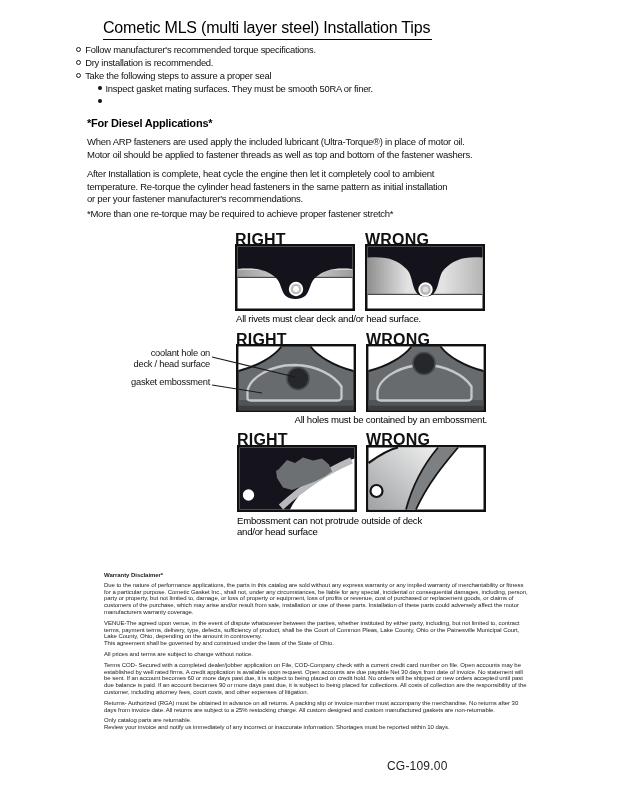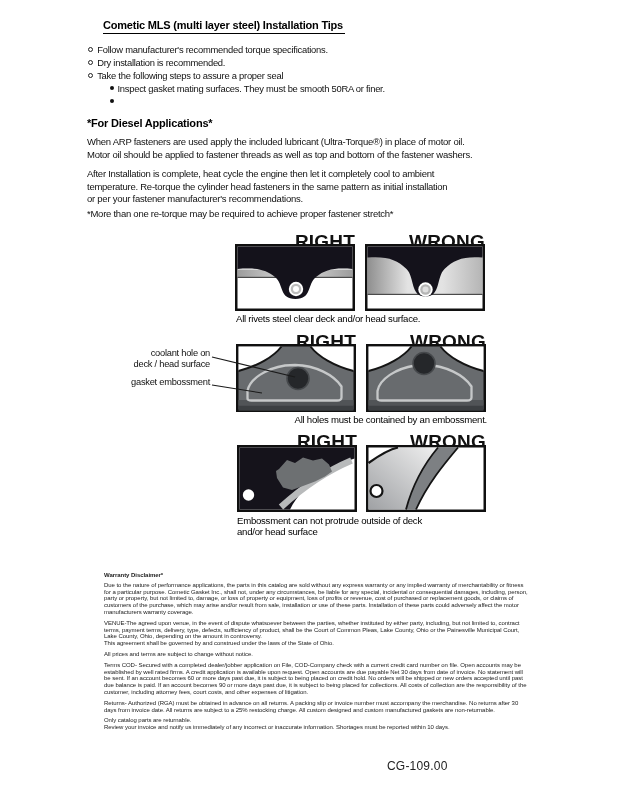--- a/index.html
+++ b/index.html
@@ -1,34 +1,34 @@
 <!DOCTYPE html>
 <html><head>
 <meta charset="utf-8">
 <style>
   html,body{margin:0;padding:0;background:#fff;}
   .page{position:relative;width:618px;height:800px;background:#fff;overflow:hidden;
         font-family:"Liberation Sans","DejaVu Sans",sans-serif;color:#1a1a1a;}
   .nowrap{white-space:nowrap;}
 
-  .title{position:absolute;left:103px;top:19px;font-size:11px;font-weight:bold;
+  .title{position:absolute;left:103px;top:19px;font-size:16px;font-weight:normal;
          letter-spacing:-0.2px;color:#000;border-bottom:1.6px solid #000;padding:0 2px 2px 0;}
 
-  .tips{position:absolute;left:88px;top:44px;font-size:9.4px;letter-spacing:-0.25px;color:#111;}
+  .tips{position:absolute;left:76px;top:44px;font-size:9.4px;letter-spacing:-0.25px;color:#111;}
   .tip-row{display:flex;align-items:flex-start;height:13px;}
   .tip-row.sub{margin-left:22px;}
   .ring{flex:0 0 auto;width:3.2px;height:3.2px;border:1px solid #222;border-radius:50%;margin:3px 4px 0 0;}
   .dot{flex:0 0 auto;width:4px;height:4px;background:#111;border-radius:50%;margin:3px 3.5px 0 0;}
 
   .diesel-h{position:absolute;left:87px;top:117px;font-size:11px;font-weight:bold;letter-spacing:-0.2px;color:#000;}
   .para{position:absolute;left:87px;font-size:9.5px;letter-spacing:-0.25px;color:#111;}
   .para div{height:12.6px;white-space:nowrap;}
   .p1{top:136px;} .p2{top:168px;} .note{top:208px;}
 
-  .dg-h{position:absolute;width:120px;text-align:right;font-size:19px;font-weight:bold;
+  .dg-h{position:absolute;width:120px;text-align:left;font-size:16px;font-weight:bold;
         letter-spacing:0.2px;color:#111;}
   .panel{position:absolute;}
   .cap{position:absolute;font-size:9.6px;letter-spacing:-0.25px;color:#000;}
   .cap div{height:10.5px;white-space:nowrap;}
   .cap.center{width:250px;text-align:right;}
 
   .dg-label{position:absolute;width:115px;text-align:right;font-size:9.3px;letter-spacing:-0.25px;color:#111;}
   .dg-label div{height:10.5px;white-space:nowrap;}
   .leaders{position:absolute;left:95px;top:340px;pointer-events:none;}
 
@@ -122,21 +122,21 @@
     <rect x="2.5" y="49.8" width="115" height="1.2" fill="#4a4a4a"></rect>
     <path d="M2.5,2.5 H117.5 V13.5 C99,12 89,15.5 79.5,25 C71,33.5 76,52.5 60.5,52.5 C45,52.5 50,33.5 41.5,25 C32,15.5 22,12 2.5,13.5 Z" fill="#14121b"></path>
     <g>
       <circle cx="60.5" cy="45.5" r="7.2" fill="#fff"></circle>
       <circle cx="60.5" cy="45.5" r="5.3" fill="#b5b5b5"></circle>
       <circle cx="60.5" cy="45.5" r="3" fill="#e0e0e0"></circle>
     </g>
   </svg>
 
   <div class="cap" style="left:236px;top:313px;">
-    <div>All rivets steel clear deck and/or head surface.</div>
+    <div>All rivets must clear deck and/or head surface.</div>
   </div>
 
   <div class="dg-h" style="left:236px;top:331px;">RIGHT</div>
   <div class="dg-h" style="left:366px;top:331px;">WRONG</div>
 
   <svg class="panel" style="left:236px;top:344px;" width="120" height="68" viewBox="0 0 120 68">
     <rect x="1.25" y="1.25" width="117.5" height="65.5" fill="#686b6e" stroke="#101010" stroke-width="2.5"></rect>
     <rect x="2.5" y="56" width="115" height="5.5" fill="#515457"></rect>
     <rect x="2.5" y="61.5" width="115" height="5.25" fill="#3c3f42"></rect>
     <path d="M2.5,2.5 H45.5 C38,12.5 22,22 2.5,27 Z" fill="#fff"></path>

